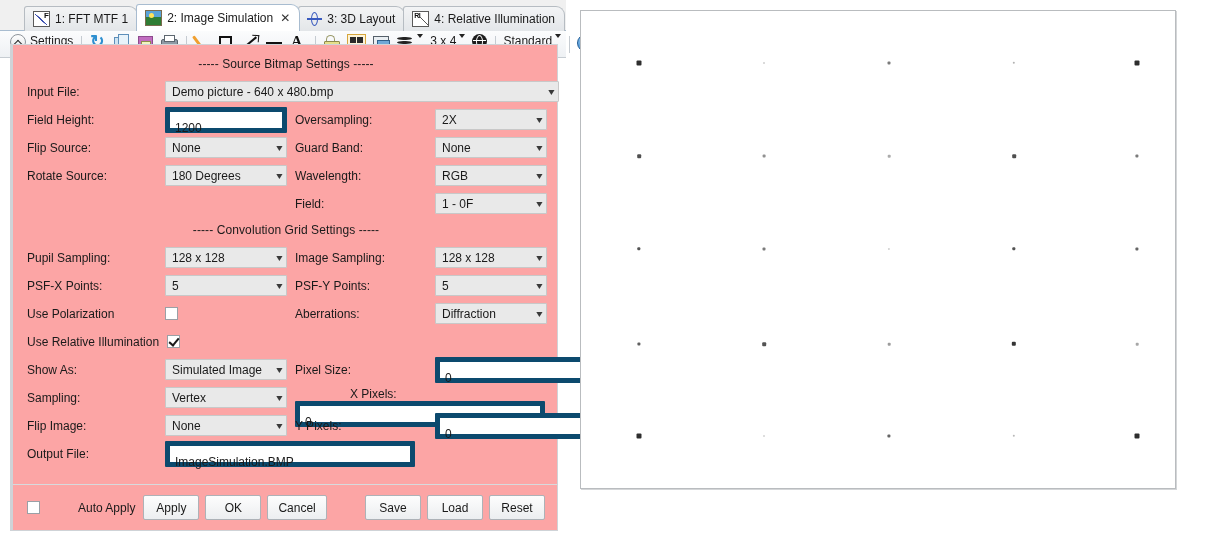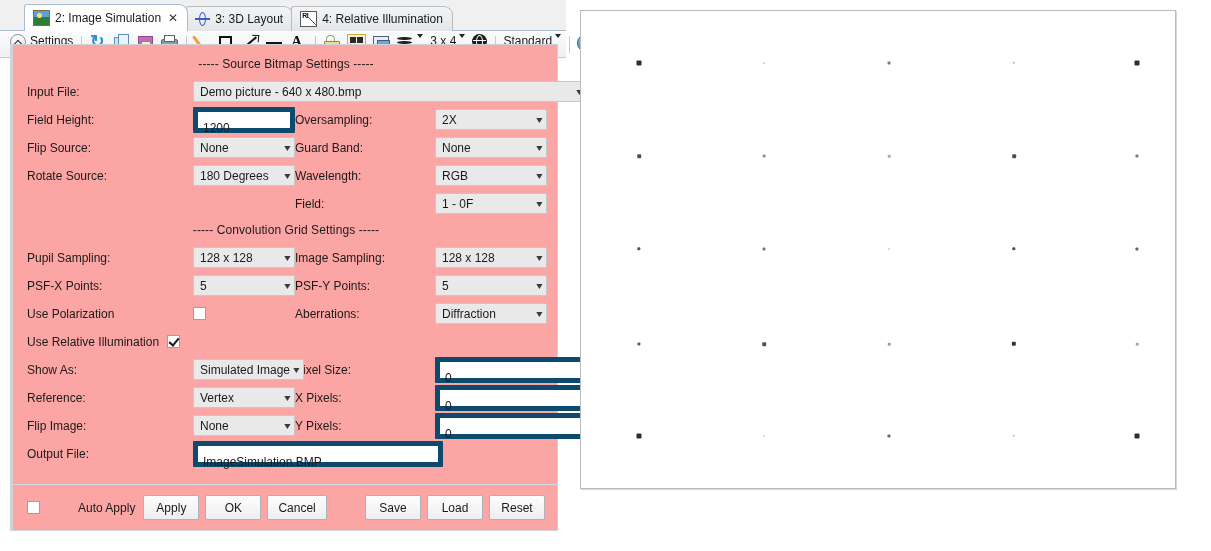--- a/index.html
+++ b/index.html
@@ -321,21 +321,21 @@
     display: flex;
     align-items: center;
     height: 25px;
     margin-bottom: 3px;
   }
   .lcell, .rcell {
     display: flex;
     align-items: center;
     height: 22px;
   }
-  .lcell { width: 268px; flex:none;gap:28px; }
+  .lcell { width: 268px; flex:none; }
   .rcell { width: 252px; flex:none; }
 
   .lbl {
     font-size: 12px;
     color: #1a1a1a;
     flex: none;
   }
   .lcell .lbl { width: 138px; }
   .rcell .lbl { width: 140px; }
 
@@ -458,20 +458,24 @@
   }
 </style>
 </head>
 <body>
 
 <div id="app-window">
 
   <div id="tab-strip">
     <div class="tabs">
 
+      <div class="tab inactive">
+        <span class="tab-icon ico-mtf"></span>
+        <span class="tab-label">1: FFT MTF 1</span>
+      </div>
 
       <div class="tab active">
         <span class="tab-icon ico-sim"></span>
         <span class="tab-label">2: Image Simulation</span>
         <span class="tab-close">✕</span>
       </div>
 
       <div class="tab inactive">
         <span class="tab-icon ico-3d"></span>
         <span class="tab-label">3: 3D Layout</span>
@@ -710,27 +714,27 @@
         <div class="rcell" style="width:auto;">
           <span class="lbl">Pixel Size:</span>
           <div class="txt w-out">
             <span>0</span>
           </div>
         </div>
       </div>
 
       <div class="row">
         <div class="lcell">
-          <span class="lbl">Reference:</span>
+          <span class="lbl">Sampling:</span>
           <div class="combo w-narrow">
             <span class="cval">Vertex</span>
             <span class="cchev">▾</span>
           </div>
         </div>
-        <div class="rcell" style="width:auto;">
+        <div class="rcell" style="width:auto;flex-direction:column;">
           <span class="lbl">X Pixels:</span>
           <div class="txt w-out">
             <span>0</span>
           </div>
         </div>
       </div>
 
       <div class="row">
         <div class="lcell">
           <span class="lbl">Flip Image:</span>

